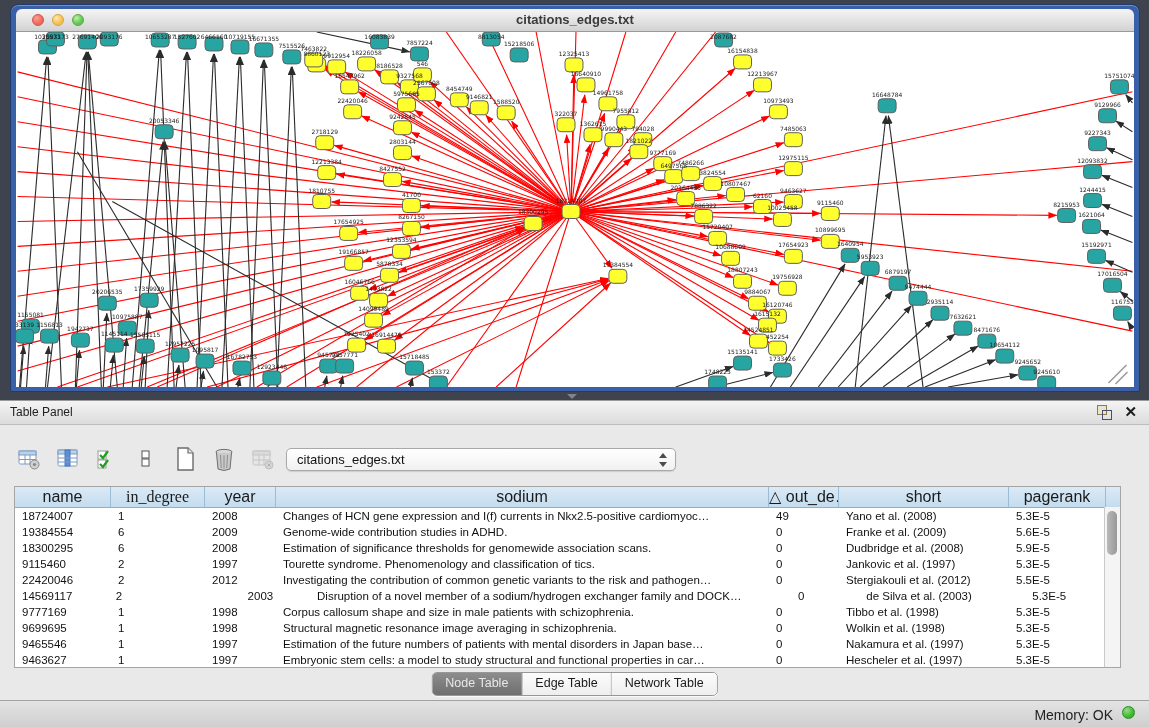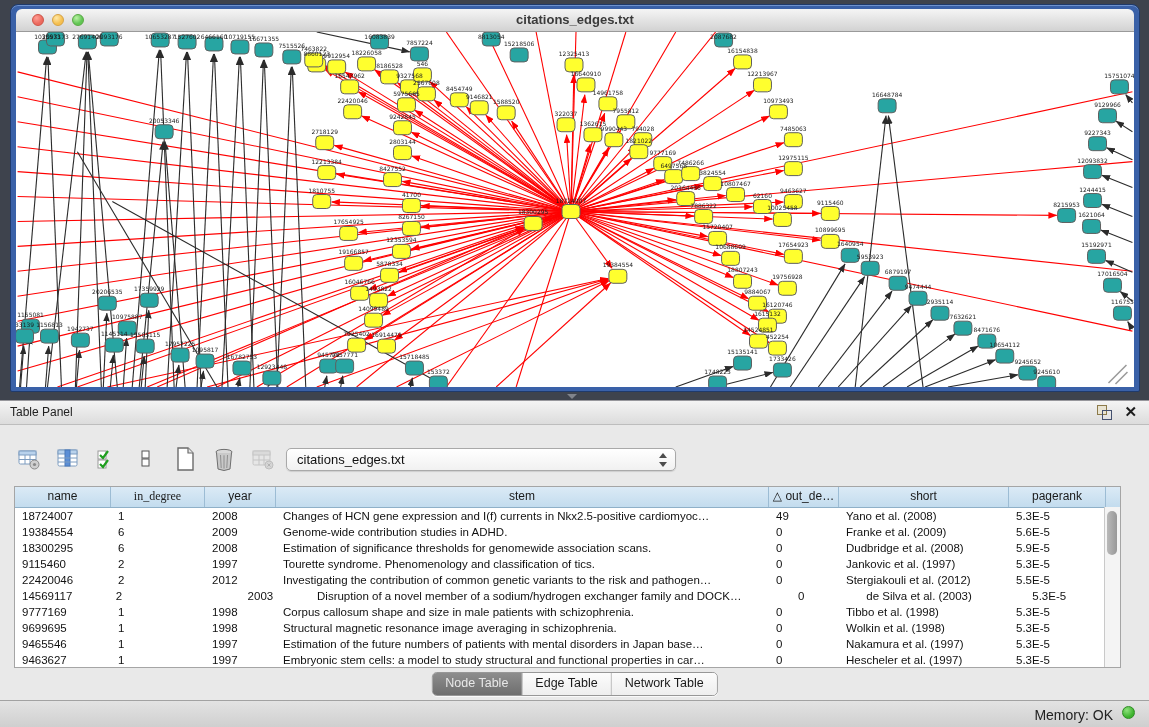--- a/index.html
+++ b/index.html
@@ -42,21 +42,21 @@
   .combo{position:absolute;left:286px;top:48px;width:390px;height:23px;box-sizing:border-box;
       border:1px solid #a9a9a9;border-radius:5px;background:linear-gradient(#ffffff,#f1f1f1);
       font-size:13px;color:#111;line-height:21px;padding-left:10px;box-shadow:0 1px 1px rgba(0,0,0,.12);}
   .combo .arrows{position:absolute;right:7px;top:4px;width:9px;height:14px;}
   .combo .arr-up{position:absolute;left:0;top:0;width:0;height:0;border-left:4.5px solid transparent;border-right:4.5px solid transparent;border-bottom:5px solid #4c4c4c;}
   .combo .arr-dn{position:absolute;left:0;bottom:0;width:0;height:0;border-left:4.5px solid transparent;border-right:4.5px solid transparent;border-top:5px solid #4c4c4c;}
 
   .table-wrap{position:absolute;left:14px;top:86px;width:1107px;height:182px;background:#fff;
       border:1px solid #a5a5a5;box-sizing:border-box;overflow:hidden;}
   .thead{display:flex;height:20px;background:linear-gradient(#dbeaf6,#c3dcee);border-bottom:1px solid #8fb0c8;}
-  .th{box-sizing:border-box;border-right:1px solid #9cbcd4;font-size:12px;color:#1a1a1a;
+  .th{box-sizing:border-box;border-right:1px solid #9cbcd4;font-size:16px;color:#1a1a1a;
       text-align:center;line-height:19px;overflow:hidden;white-space:nowrap;}
   .trow{display:flex;height:16px;}
   .td{box-sizing:border-box;font-size:11.5px;color:#111;line-height:16px;padding-left:7px;
       overflow:hidden;white-space:nowrap;}
   .vscroll{position:absolute;right:0;top:20px;bottom:0;width:15px;background:#f4f4f4;border-left:1px solid #c9c9c9;}
   .vthumb{position:absolute;left:2px;top:4px;width:10px;height:44px;border-radius:6px;
       background:linear-gradient(90deg,#b9b9b9,#989898);}
 
   .tabs{position:absolute;left:50%;top:272px;transform:translateX(-50%);display:flex;height:22px;
       border:1px solid #979797;border-radius:5px;overflow:hidden;background:#f5f5f5;
@@ -617,21 +617,21 @@
           <span class="arr-up"></span>
           <span class="arr-dn"></span>
         </span>
     </div>
 
     <div class="table-wrap">
       <div class="thead" id="thead">
           <div class="th" style="width: 96px;">name</div>
           <div class="th" style="width: 94px; font-family: Liberation Serif, serif;">in_degree</div>
           <div class="th" style="width: 71px;">year</div>
-          <div class="th" style="width: 493px;">stem</div>
+          <div class="th" style="width: 493px;">sodium</div>
           <div class="th" style="width: 70px;">△ out_de…</div>
           <div class="th" style="width: 170px;">short</div>
           <div class="th" style="width: 97px;">pagerank</div>
         </div>
       <div id="tbody">
           <div class="trow">
             <div class="td" style="width: 96px;">18724007</div>
             <div class="td" style="width: 94px;">1</div>
             <div class="td" style="width: 71px;">2008</div>
             <div class="td" style="width: 493px;">Changes of HCN gene expression and I(f) currents in Nkx2.5-positive cardiomyoc…</div>

